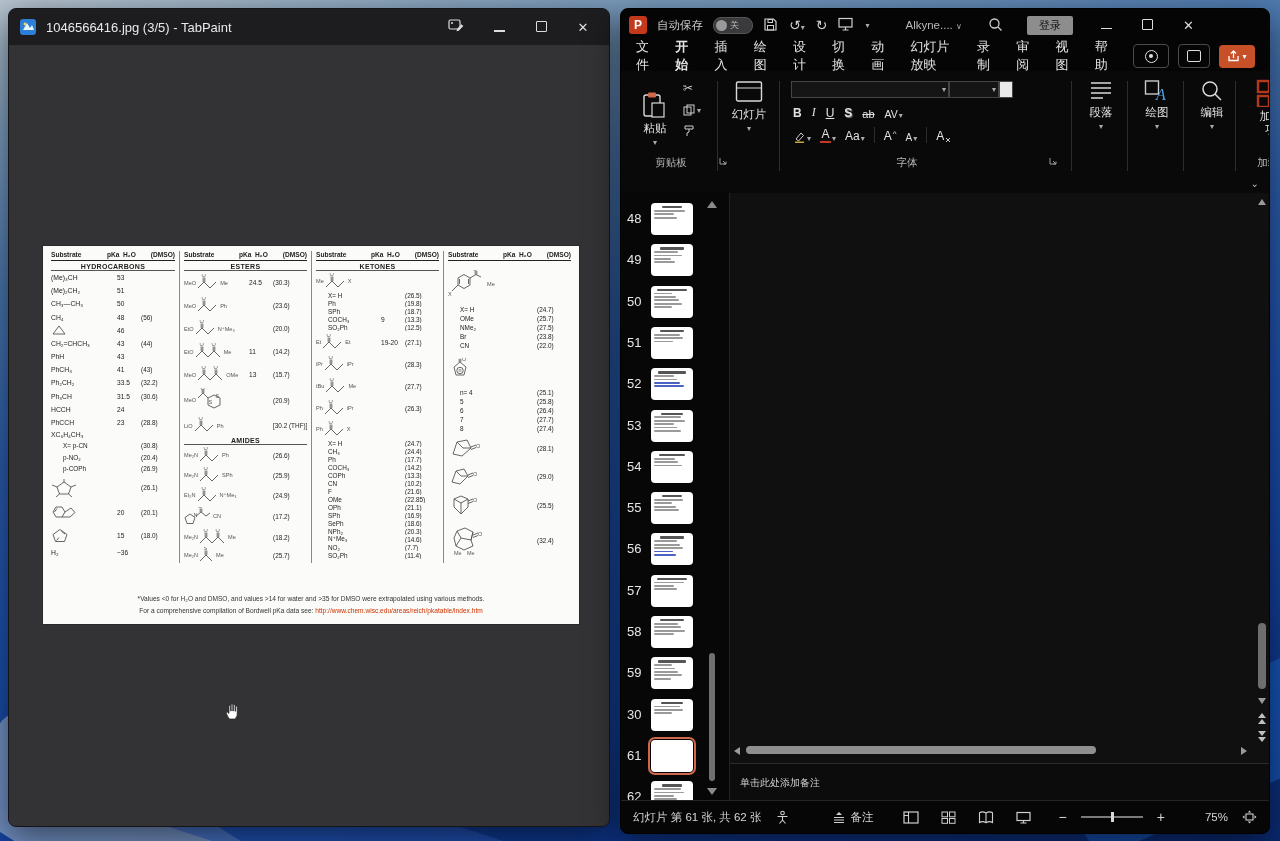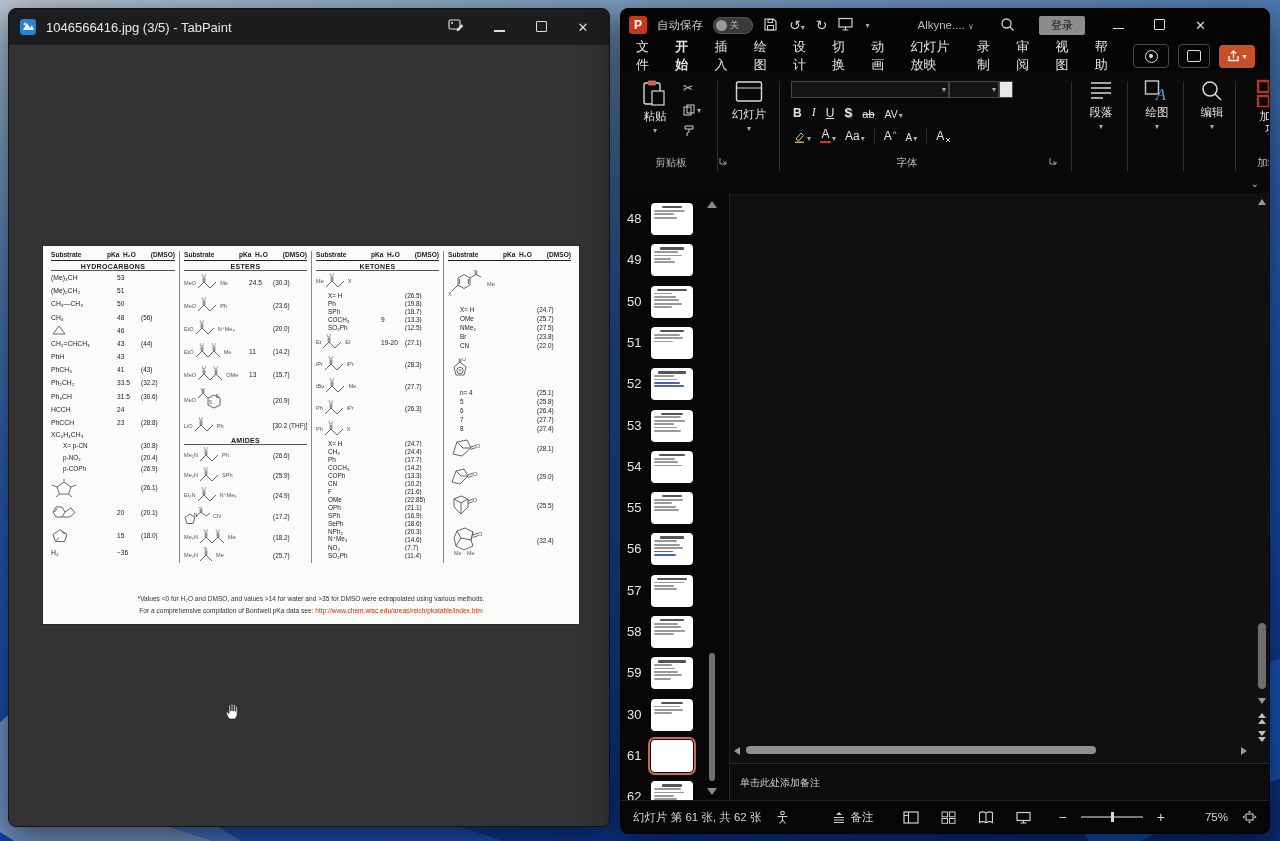--- a/index.html
+++ b/index.html
@@ -40,21 +40,21 @@
   
   .ppt{left:620px;top:8px;width:648px;height:824px;background:#050505;border:1px solid #000;color:#ddd}
   .ppt-titlebar{position:absolute;left:0;top:0;right:0;height:32px;display:flex;align-items:center;gap:10px;padding:0 8px;font-size:11.5px;color:#cfcfcf}
   .ppt-icon{width:18px;height:18px;border-radius:3px;background:#c4391b;color:#fff;font-weight:bold;font-size:12px;display:flex;align-items:center;justify-content:center}
   .toggle{width:34px;height:15px;border-radius:8px;background:#3a3a3c;border:1px solid #565656;display:flex;align-items:center;padding:0 2px;gap:3px}
   .knob{width:11px;height:11px;border-radius:50%;background:#9a9a9a}
   .tgl-lab{font-size:9px;color:#bbb}
   .qat{display:flex;align-items:center;gap:11px;color:#cfcfcf}
   .qat .uc{font-size:13px}
   .caret{font-size:8px;color:#aaa}
-  .fname{color:#b9b9b9;font-size:11.5px;margin-left:38px}
+  .fname{color:#b9b9b9;font-size:11.5px;margin-left:26px}
   .login-btn{background:#8d8d8d;color:#111;font-size:11px;padding:2px 12px;border-radius:2px;margin-left:14px}
   .ppt-winbtns{display:flex;align-items:center;gap:30px;margin-left:18px;padding-right:6px}
   .ppt-menubar{position:absolute;left:0;top:32px;right:0;height:30px;display:flex;align-items:center;padding:0 14px;gap:19px;font-size:13px;color:#e4e4e4}
   .menu-item{position:relative;padding:4px 1px}
   .menu-item.active{font-weight:bold}
   .menu-item.active:after{content:"";position:absolute;left:0;right:0;bottom:-2px;height:2.5px;background:#d86344;border-radius:2px}
   .menu-right{margin-left:auto;display:flex;align-items:center;gap:9px}
   .rec-btn{width:34px;height:22px;border:1px solid #4a4a4a;border-radius:4px;display:flex;align-items:center;justify-content:center}
   .rec-dot{width:11px;height:11px;border:1.6px solid #e0e0e0;border-radius:50%;display:flex;align-items:center;justify-content:center}
   .rec-dot i{width:4px;height:4px;background:#e0e0e0;border-radius:50%}
@@ -854,21 +854,21 @@
             <path d="M2 6 V10.5 H11 V6" stroke="#fff" fill="none" stroke-width="1.3"></path>
           </svg>
           <span class="caret" style="color:#fff">▾</span>
         </span>
     </div>
   </div>
 
   <div class="ppt-ribbon">
 
     <div class="rgroup" style="left:14px">
-      <div class="bigbtn" style="position:absolute;left:0;top:2px;width:40px">
+      <div class="bigbtn" style="position:absolute;left:0;top:14px;width:40px">
         <svg width="26" height="28">
             <rect x="2" y="4" width="16" height="21" rx="2" stroke="#d9d9d9" fill="none" stroke-width="1.4"></rect>
             <rect x="6" y="1.5" width="8" height="5" rx="1" fill="#d0694a"></rect>
             <rect x="10" y="12" width="12" height="14" fill="#0909 09"></rect>
             <rect x="10" y="12" width="12" height="14" fill="#090909" stroke="#d9d9d9" stroke-width="1.2"></rect>
           </svg>
         <span>粘贴</span>
           <span class="caret">▾</span>
       </div>
       <div style="position:absolute;left:48px;top:4px;display:flex;flex-direction:column;gap:9px">

